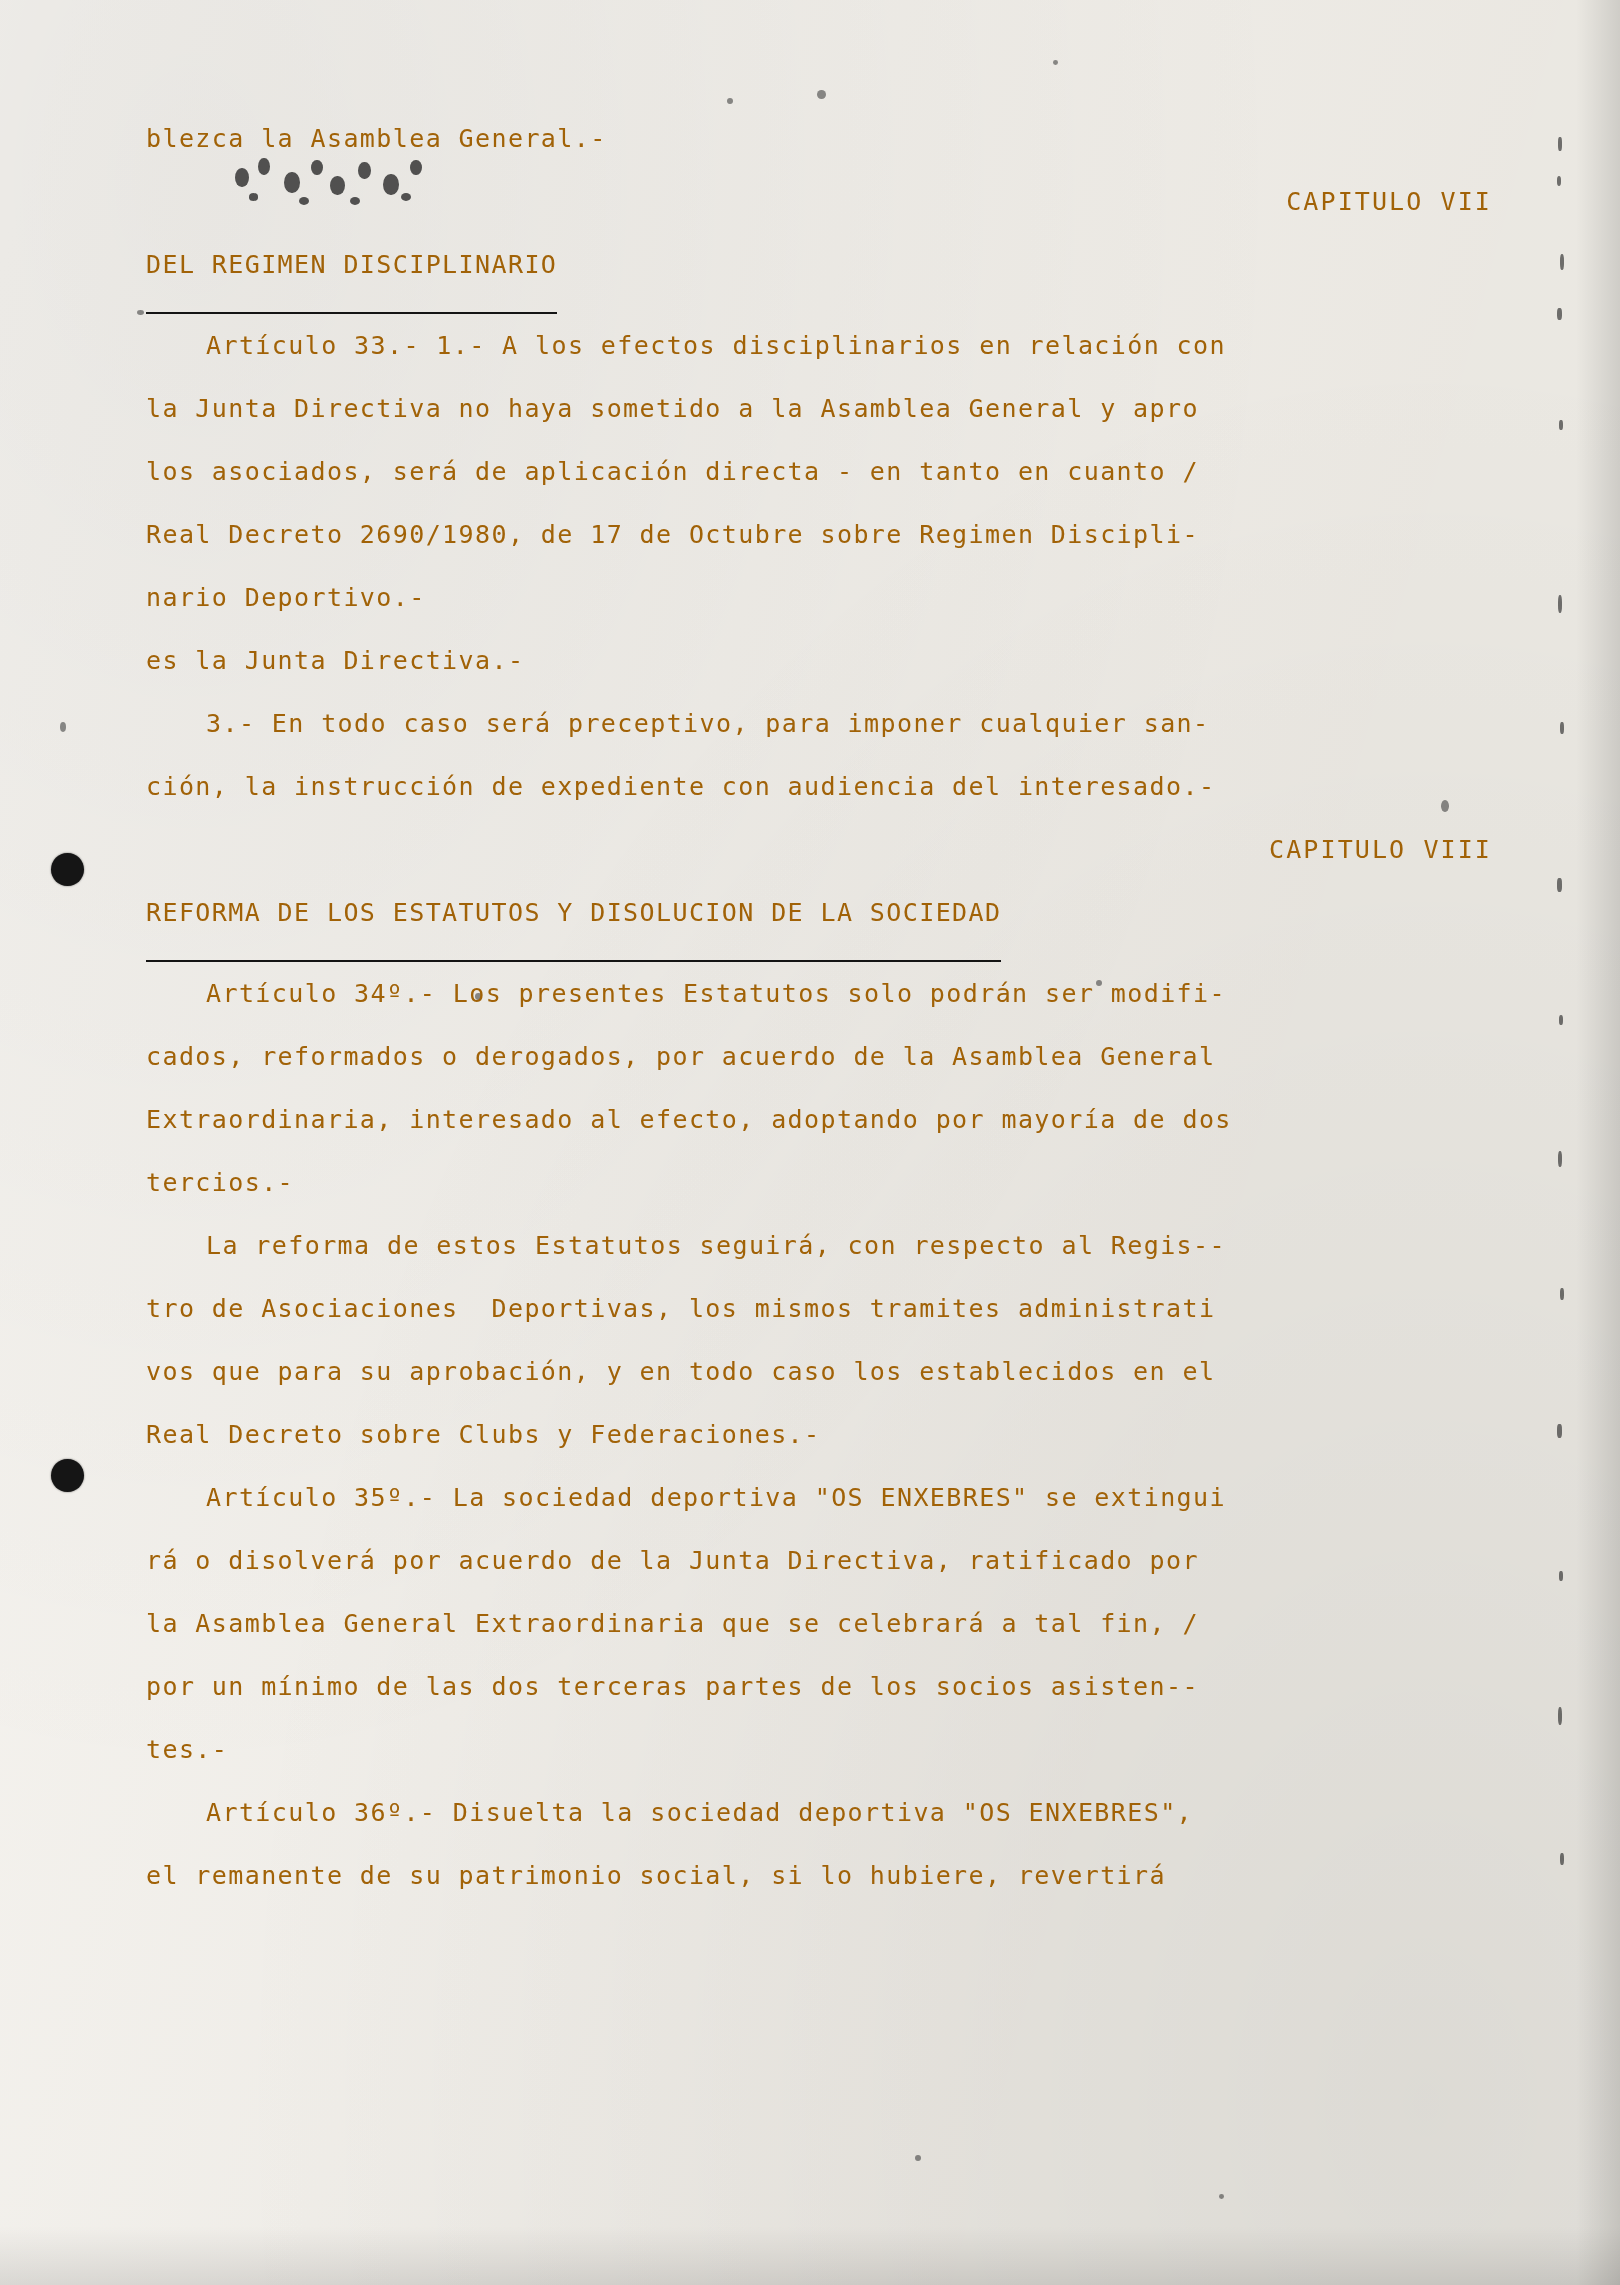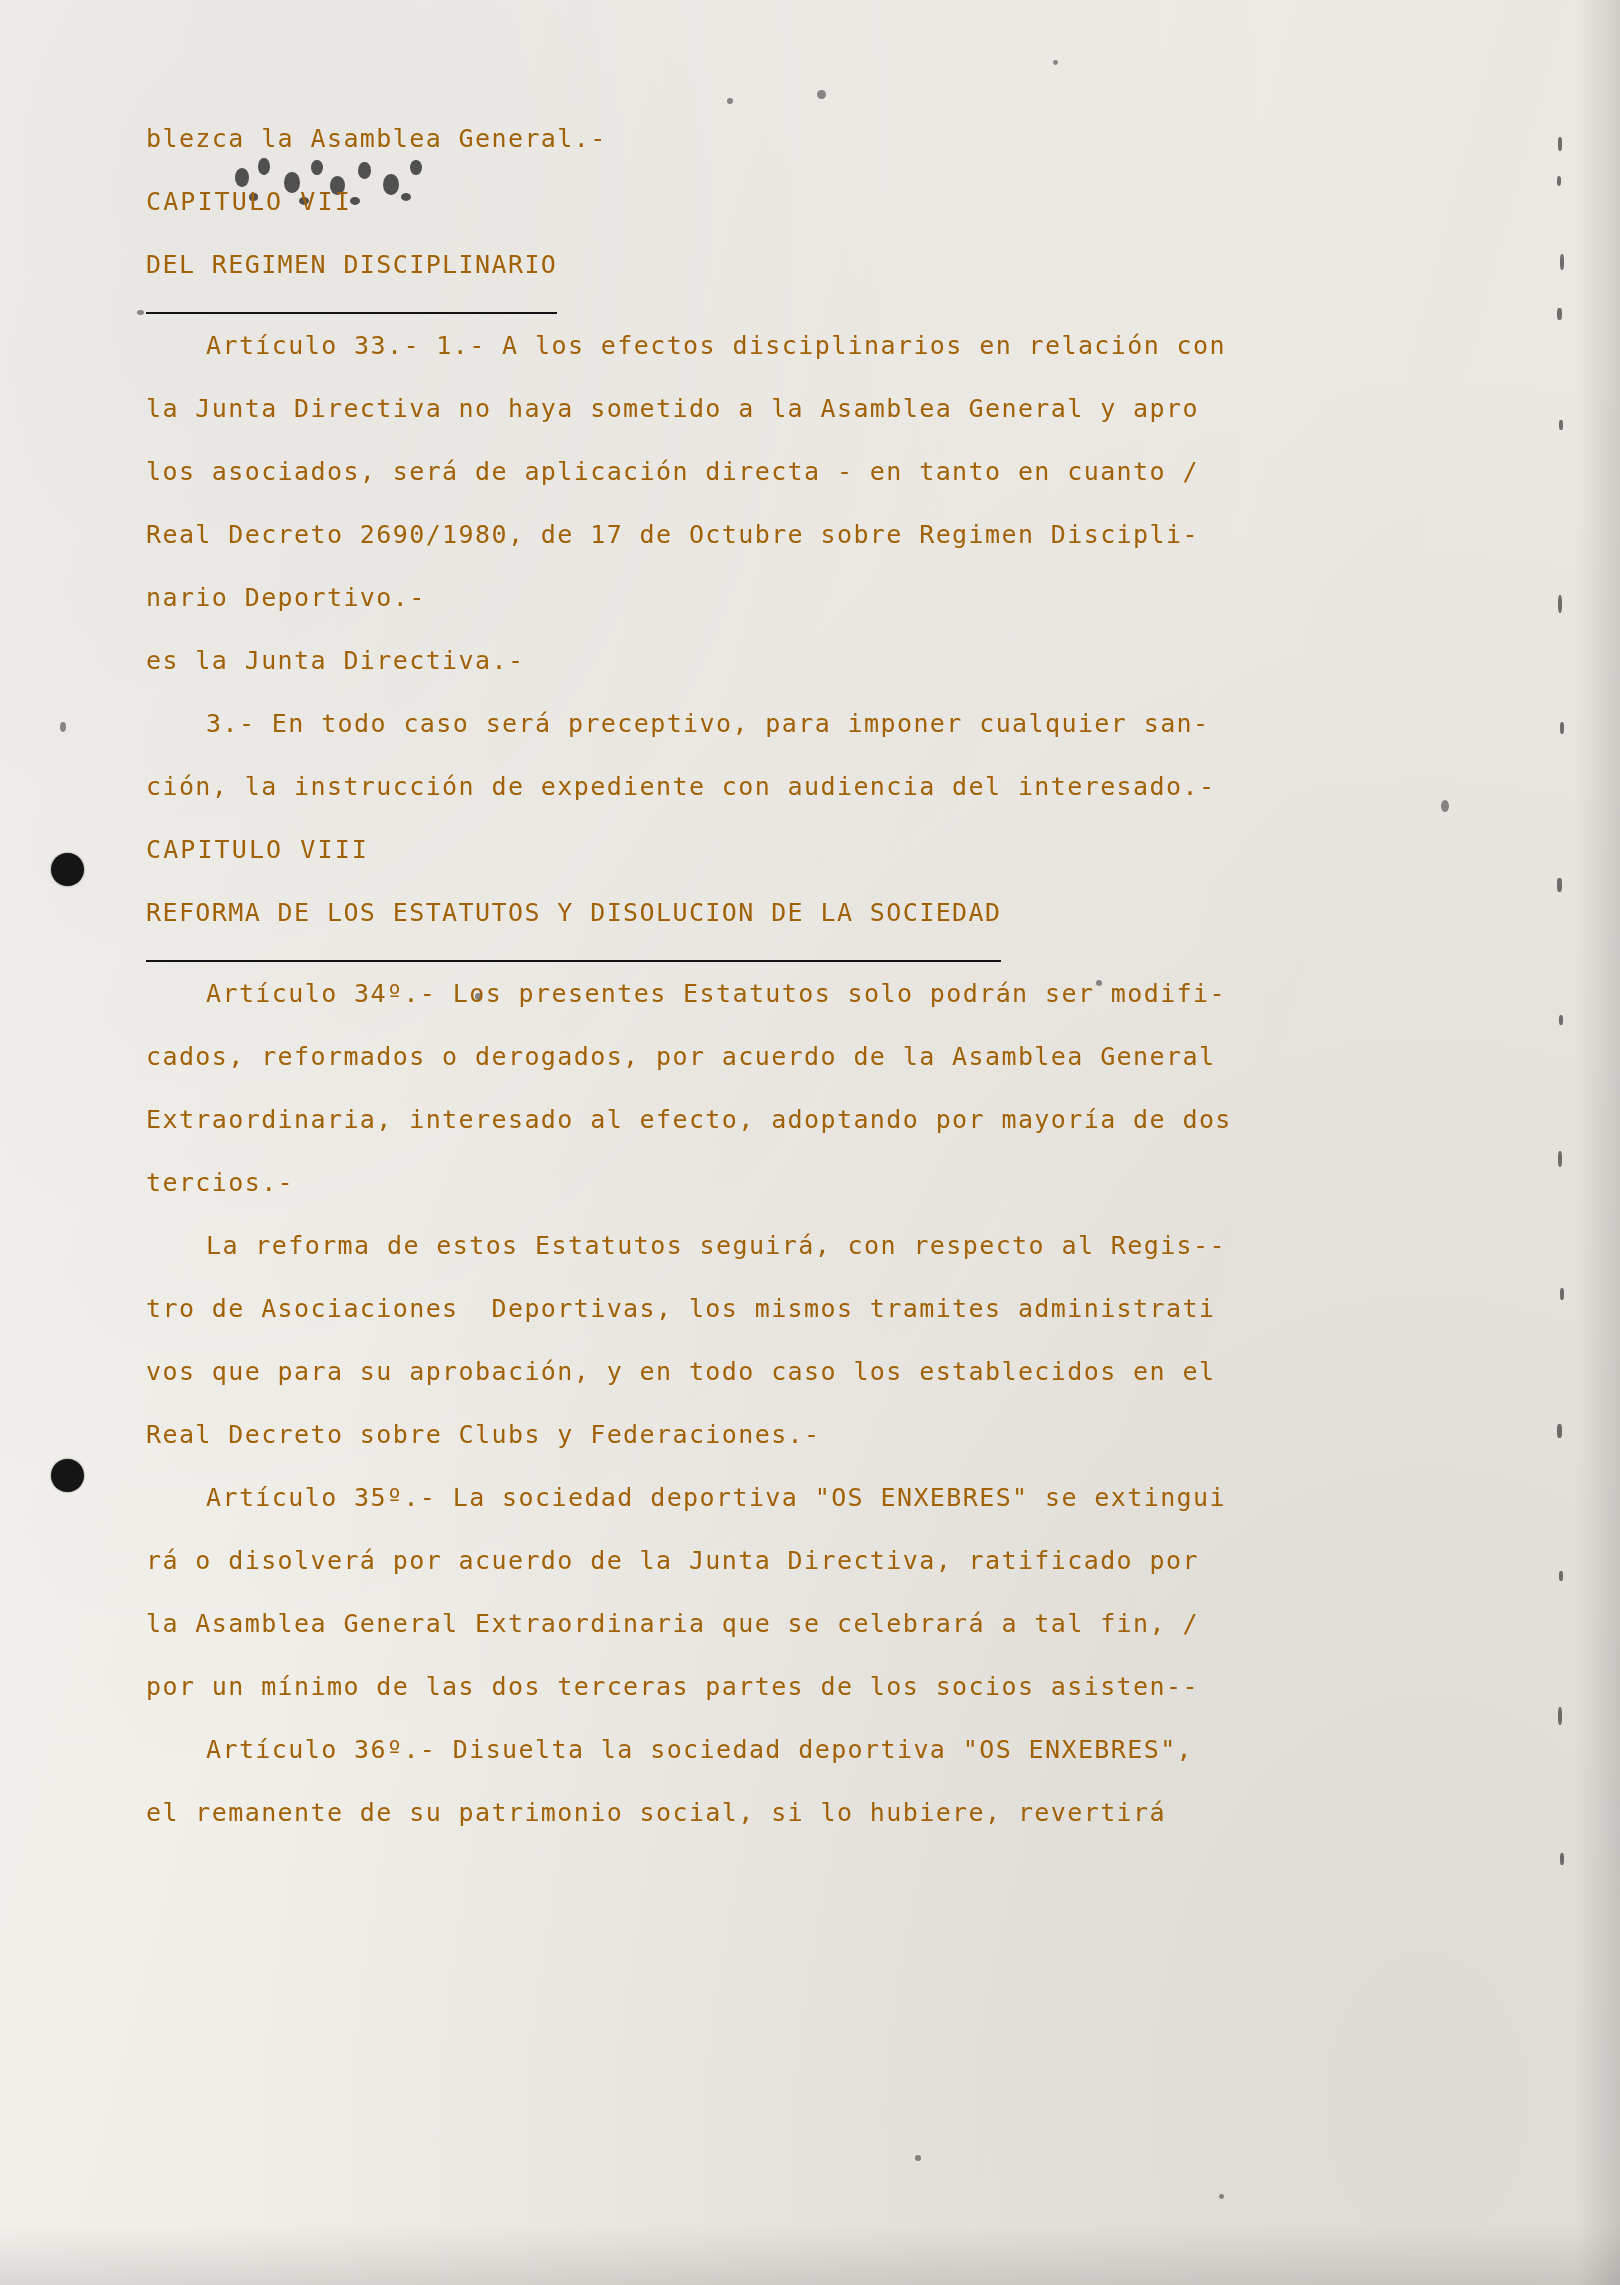--- a/index.html
+++ b/index.html
@@ -80,21 +80,21 @@
     width: 1346px;
   }
   .line {
     font-size: 25px;
     letter-spacing: 1.4px;
     line-height: 63px;
     white-space: pre;
     color: #a16207;
   }
   .line.indent { padding-left: 60px; }
-  .line.center { text-align: left; padding-left: 0; }
+  .line.center { text-align: right; padding-left: 0; }
   .heading-underline {
     display: inline-block;
     border-bottom: 2px solid #141414;
     padding-bottom: 16px;
   }
   .chap {
     font-size: 25px;
     letter-spacing: 2.1px;
   }
   
@@ -205,20 +205,21 @@
 
     <div class="line indent">La reforma de estos Estatutos seguirá, con respecto al Regis--</div>
     <div class="line">tro de Asociaciones  Deportivas, los mismos tramites administrati</div>
     <div class="line">vos que para su aprobación, y en todo caso los establecidos en el</div>
     <div class="line">Real Decreto sobre Clubs y Federaciones.-</div>
 
     <div class="line indent">Artículo 35º.- La sociedad deportiva "OS ENXEBRES" se extingui</div>
     <div class="line">rá o disolverá por acuerdo de la Junta Directiva, ratificado por</div>
     <div class="line">la Asamblea General Extraordinaria que se celebrará a tal fin, /</div>
     <div class="line">por un mínimo de las dos terceras partes de los socios asisten--</div>
+    <div class="line">tes.-</div>
 
     <div class="line indent">Artículo 36º.- Disuelta la sociedad deportiva "OS ENXEBRES",</div>
     <div class="line">el remanente de su patrimonio social, si lo hubiere, revertirá</div>
 
   </div>
 
   <div class="edge-shadow-right"></div>
   <div class="edge-shadow-bottom"></div>
 </div>
 

